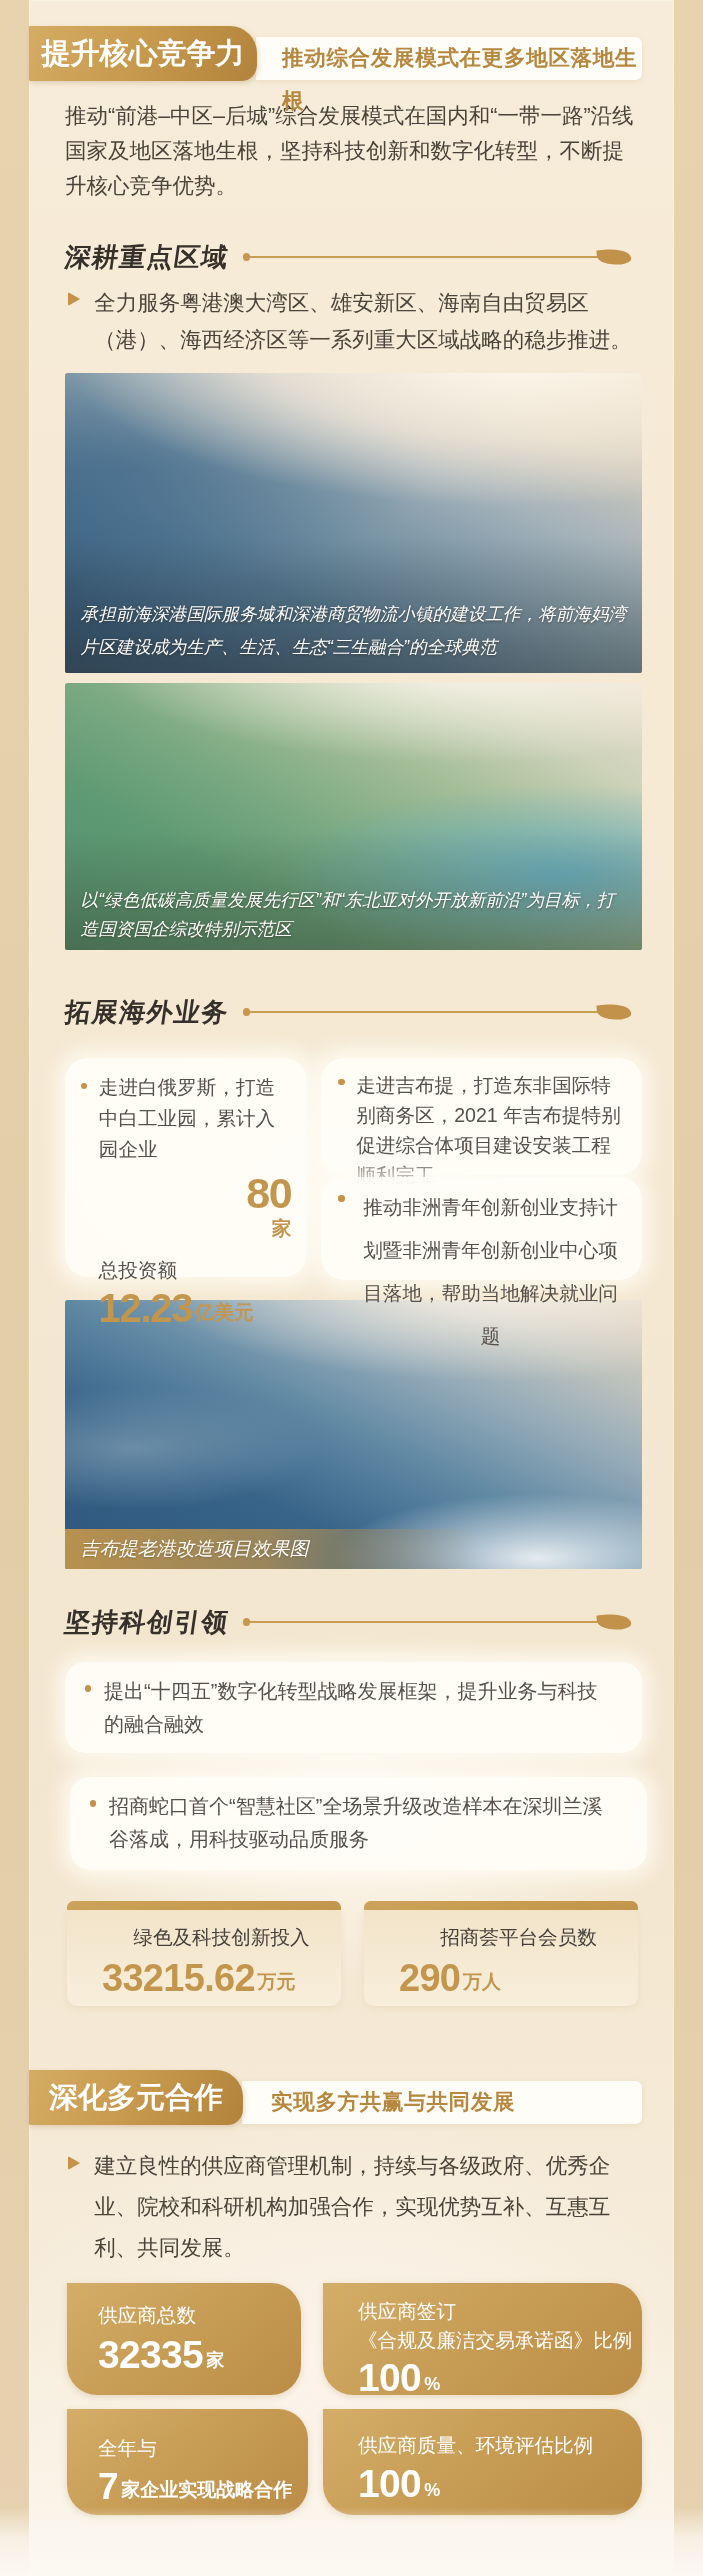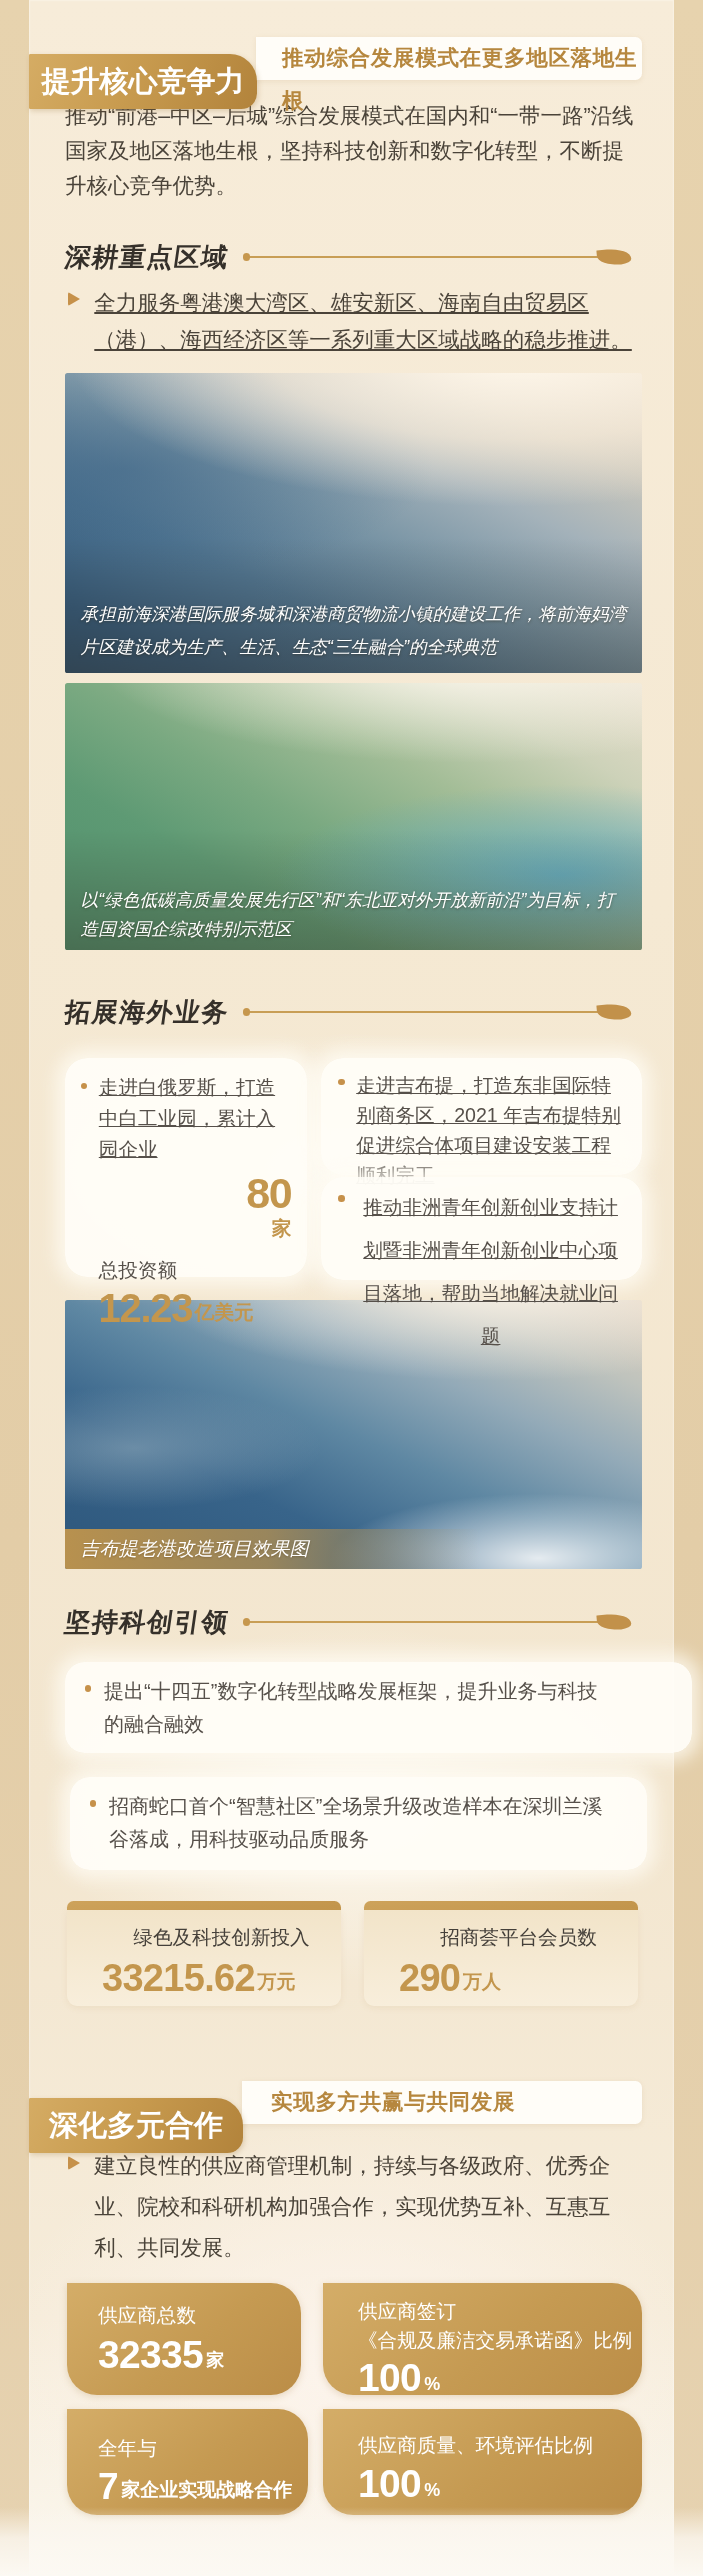--- a/index.html
+++ b/index.html
@@ -16,21 +16,21 @@
   .glowB{left:29px;top:1617px;width:645px;height:417px;
          background:radial-gradient(62% 55% at 50% 45%,rgba(255,252,246,.9),rgba(255,252,246,0) 78%);}
   .glowC{left:29px;top:2053px;width:645px;height:521px;
          background:radial-gradient(70% 60% at 50% 60%,rgba(253,245,238,.9),rgba(253,245,238,0) 80%);}
   .fade-bottom{position:absolute;left:0;top:2507px;width:704px;height:69px;z-index:6;
          background:linear-gradient(180deg,rgba(251,247,240,0) 0%,rgba(251,247,240,.8) 45%,#fcf9f3 100%);}
 
   
   .badge{position:absolute;z-index:3;background:linear-gradient(115deg,#d5ac64 0%,#c89b4f 45%,#b2833b 100%);
          color:#fff;font-weight:bold;font-size:29px;text-align:center;
-         border-radius:1.3px 27px 15.6px 1.3px;box-shadow:1.3px 2px 5.2px rgba(150,110,50,.25);margin-top:28px;}
+         border-radius:1.3px 27px 15.6px 1.3px;box-shadow:1.3px 2px 5.2px rgba(150,110,50,.25);}
   .badge span{display:block;}
   .whitebox{position:absolute;z-index:2;background:#fffdf8;border-radius:0 6.5px 6.5px 0;
             box-shadow:0 1.3px 5.2px rgba(170,130,70,.12);}
   .whitebox .sub{font-size:21.5px;font-weight:bold;color:#b6873e;letter-spacing:0.7px;}
 
   
   .para{position:absolute;left:65px;width:577px;font-size:21.5px;line-height:35px;color:#4a4339;}
 
   
   .sec-row{position:absolute;left:65px;width:566px;height:34px;display:flex;align-items:center;z-index:2;}
@@ -70,21 +70,21 @@
   .capband{position:absolute;left:0;right:0;bottom:0;height:40px;z-index:2;
        background:linear-gradient(90deg,rgba(191,148,76,.95) 0%,rgba(191,148,76,.72) 35%,rgba(191,148,76,0) 72%);}
   .capband span{display:block;line-height:40px;padding-left:15.6px;color:#fff;font-size:19px;
        text-shadow:0 0.7px 2px rgba(90,60,20,.4);}
 
   
   .card{position:absolute;background:rgba(255,253,247,.96);border-radius:22px;z-index:2;
         box-shadow:0 0 17px 9px rgba(255,252,244,.75);box-sizing:border-box;}
   .dotrow{display:flex;align-items:flex-start;}
   .dot{width:6.5px;height:6.5px;border-radius:50%;background:#c6914a;margin-top:10.4px;flex:0 0 auto;}
-  .ctxt{margin-left:11.7px;font-size:19.6px;line-height:31px;color:#56504a;text-decoration:underline;}
+  .ctxt{margin-left:11.7px;font-size:19.6px;line-height:31px;color:#56504a;}
   .ctxt-wide{margin-left:13px;font-size:20px;line-height:33px;color:#56504a;}
 
   .bignum{display:flex;align-items:flex-end;margin-left:18px;}
   .bignum .val{font-size:43px;font-weight:bold;color:#c3964d;letter-spacing:-1.3px;line-height:1;}
   .bignum .val2{font-size:40px;}
   .bignum .unit{font-size:19.6px;font-weight:bold;color:#c3964d;margin:0 0 2.6px 2.6px;}
   .sublabel{margin:13px 0 3.9px 18px;font-size:19.6px;color:#56504a;}
 
   
   .statbox{position:absolute;width:274px;z-index:2;}
@@ -127,21 +127,21 @@
   <div class="sec-row" style="top:240px;">
     <span class="sec-title">深耕重点区域</span>
     <span class="head-line">
       <span class="line-dot"></span>
       <span class="line"></span>
       <span class="leaf"></span>
     </span>
   </div>
   <div class="bullet-row" style="left:68px;top:285px;width:574px;">
     <span class="tri"></span>
-    <span class="btxt" style="width:548px;text-decoration:underline;">全力服务粤港澳大湾区、雄安新区、海南自由贸易区（港）、海西经济区等一系列重大区域战略的稳步推进。</span>
+    <span class="btxt" style="width:548px;">全力服务粤港澳大湾区、雄安新区、海南自由贸易区（港）、海西经济区等一系列重大区域战略的稳步推进。</span>
   </div>
 
   <div class="photo photo1">
     <div class="shade"></div>
     <div class="cap">承担前海深港国际服务城和深港商贸物流小镇的建设工作，将前海妈湾片区建设成为生产、生活、生态“三生融合”的全球典范</div>
   </div>
 
   <div class="photo photo2">
     <div class="shade"></div>
     <div class="cap cap2">以“绿色低碳高质量发展先行区”和“东北亚对外开放新前沿”为目标，打造国资国企综改特别示范区</div>
@@ -194,21 +194,21 @@
 
   <div class="sec-row" style="top:1605px;">
     <span class="sec-title">坚持科创引领</span>
     <span class="head-line">
       <span class="line-dot"></span>
       <span class="line"></span>
       <span class="leaf"></span>
     </span>
   </div>
 
-  <div class="card" style="left:65px;top:1662px;width:627px;height:91px;padding:13px 19.6px;border-radius:19.6px;">
+  <div class="card" style="left:65px;top:1662px;width:577px;height:91px;padding:13px 19.6px;border-radius:19.6px;">
     <div class="dotrow">
       <span class="dot"></span>
       <span class="ctxt-wide" style="width:508px;">提出“十四五”数字化转型战略发展框架，提升业务与科技的融合融效</span>
     </div>
   </div>
   <div class="card" style="left:70px;top:1777px;width:577px;height:93px;padding:13px 19.6px;border-radius:19.6px;">
     <div class="dotrow">
       <span class="dot"></span>
       <span class="ctxt-wide" style="width:508px;">招商蛇口首个“智慧社区”全场景升级改造样本在深圳兰溪谷落成，用科技驱动品质服务</span>
     </div>

